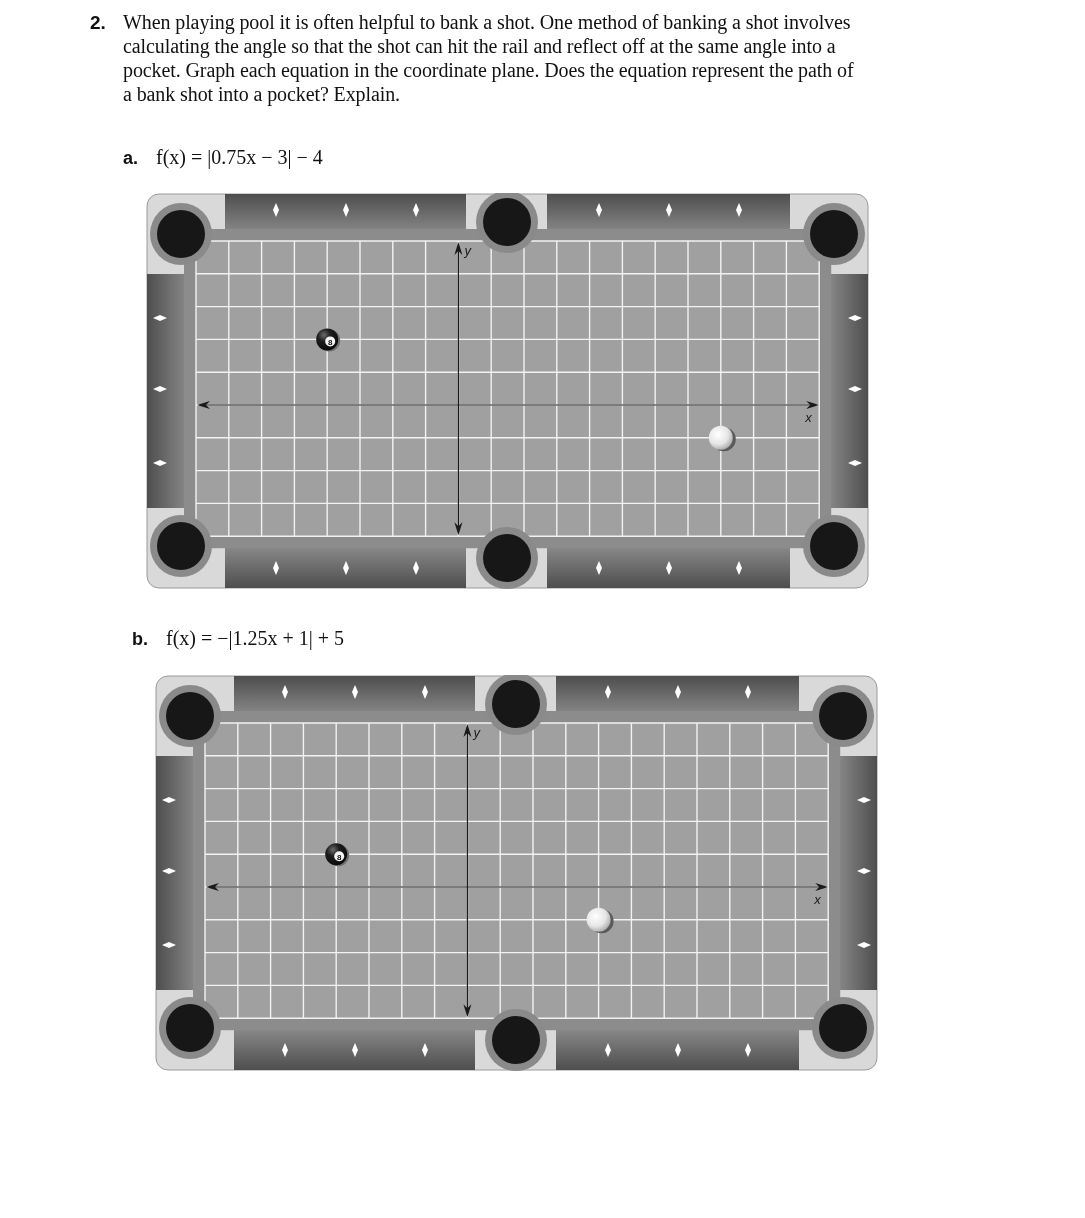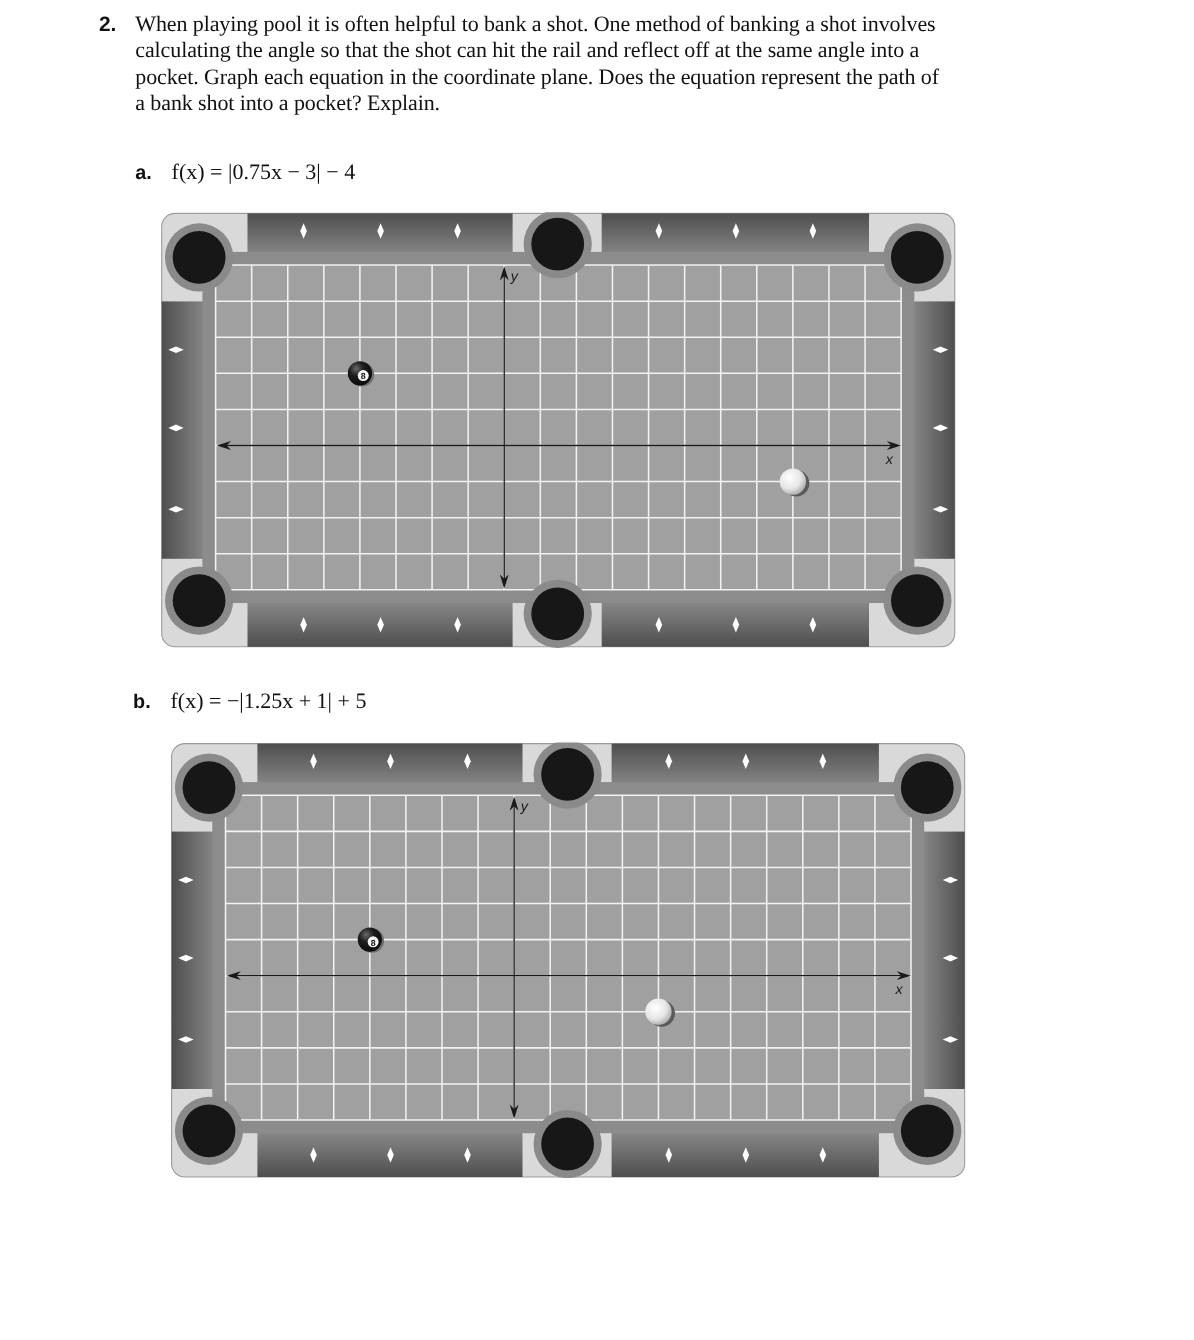--- a/index.html
+++ b/index.html
@@ -131,21 +131,21 @@
       <text x="658.1999999999999" y="228" font-family="Liberation Sans, sans-serif" font-style="italic" font-size="13" fill="#1a1a1a">x</text>
       <circle cx="182.2" cy="146.4" r="11" fill="#6f6f6f"></circle>
       <circle cx="180.2" cy="145.4" r="11" fill="url(#t0eight)"></circle>
       <circle cx="183.2" cy="147.4" r="5" fill="#f4f4f4"></circle>
       <text x="183.2" y="150.9" text-anchor="middle" font-family="Liberation Sans, sans-serif" font-weight="bold" font-size="8" fill="#111">8</text>
       <circle cx="576.8" cy="245.3" r="12" fill="#5a5a5a"></circle>
       <circle cx="573.8" cy="243.8" r="12" fill="url(#t0cue)"></circle>
     </svg>
   </div>
 
-<div class="part" style="left:121px; top:627px;">
+<div class="part" style="left:132px; top:627px;">
   <span class="lbl">b.</span><span class="eq">f(x) = −|1.25x + 1| + 5</span>
 </div>
 
 <div class="table" id="table-b" style="left:155px; top:675px;">
     <svg xmlns="http://www.w3.org/2000/svg" width="723" height="396" viewBox="-1 -1 723 396">
       <defs>
     <linearGradient id="t1rt" x1="0" y1="0" x2="0" y2="1">
           <stop offset="0" stop-color="#4e4e4e"></stop>
           <stop offset="1" stop-color="#959595"></stop>
         </linearGradient>

